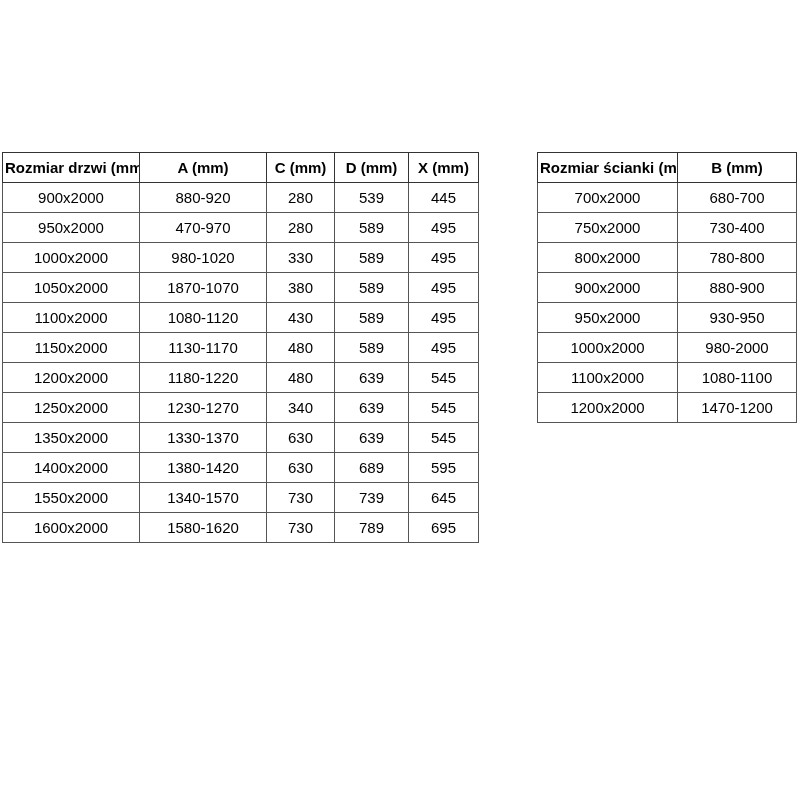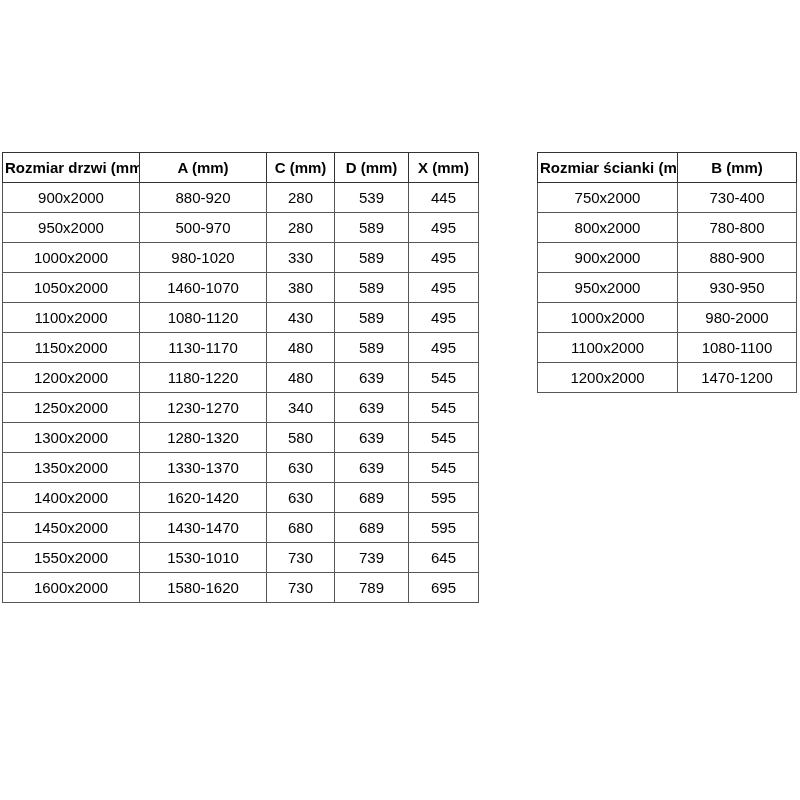--- a/index.html
+++ b/index.html
@@ -64,35 +64,35 @@
     <tbody>
         <tr>
           <td>900x2000</td>
           <td>880-920</td>
           <td>280</td>
           <td>539</td>
           <td>445</td>
         </tr>
         <tr>
           <td>950x2000</td>
-          <td>500-970</td>
+          <td>470-970</td>
           <td>280</td>
           <td>589</td>
           <td>495</td>
         </tr>
         <tr>
           <td>1000x2000</td>
           <td>980-1020</td>
           <td>330</td>
           <td>589</td>
           <td>495</td>
         </tr>
         <tr>
           <td>1050x2000</td>
-          <td>1460-1070</td>
+          <td>1870-1070</td>
           <td>380</td>
           <td>589</td>
           <td>495</td>
         </tr>
         <tr>
           <td>1100x2000</td>
           <td>1080-1120</td>
           <td>430</td>
           <td>589</td>
           <td>495</td>
@@ -112,50 +112,36 @@
           <td>545</td>
         </tr>
         <tr>
           <td>1250x2000</td>
           <td>1230-1270</td>
           <td>340</td>
           <td>639</td>
           <td>545</td>
         </tr>
         <tr>
-          <td>1300x2000</td>
-          <td>1280-1320</td>
-          <td>580</td>
-          <td>639</td>
-          <td>545</td>
-        </tr>
-        <tr>
           <td>1350x2000</td>
           <td>1330-1370</td>
           <td>630</td>
           <td>639</td>
           <td>545</td>
         </tr>
         <tr>
           <td>1400x2000</td>
-          <td>1620-1420</td>
+          <td>1380-1420</td>
           <td>630</td>
           <td>689</td>
           <td>595</td>
         </tr>
         <tr>
-          <td>1450x2000</td>
-          <td>1430-1470</td>
-          <td>680</td>
-          <td>689</td>
-          <td>595</td>
-        </tr>
-        <tr>
           <td>1550x2000</td>
-          <td>1530-1010</td>
+          <td>1340-1570</td>
           <td>730</td>
           <td>739</td>
           <td>645</td>
         </tr>
         <tr>
           <td>1600x2000</td>
           <td>1580-1620</td>
           <td>730</td>
           <td>789</td>
           <td>695</td>
@@ -169,20 +155,24 @@
       <col style="width:119px">
     </colgroup>
     <thead>
         <tr>
           <th>Rozmiar ścianki (mm)</th>
           <th>B (mm)</th>
         </tr>
       </thead>
     <tbody>
         <tr>
+          <td>700x2000</td>
+          <td>680-700</td>
+        </tr>
+        <tr>
           <td>750x2000</td>
           <td>730-400</td>
         </tr>
         <tr>
           <td>800x2000</td>
           <td>780-800</td>
         </tr>
         <tr>
           <td>900x2000</td>
           <td>880-900</td>

